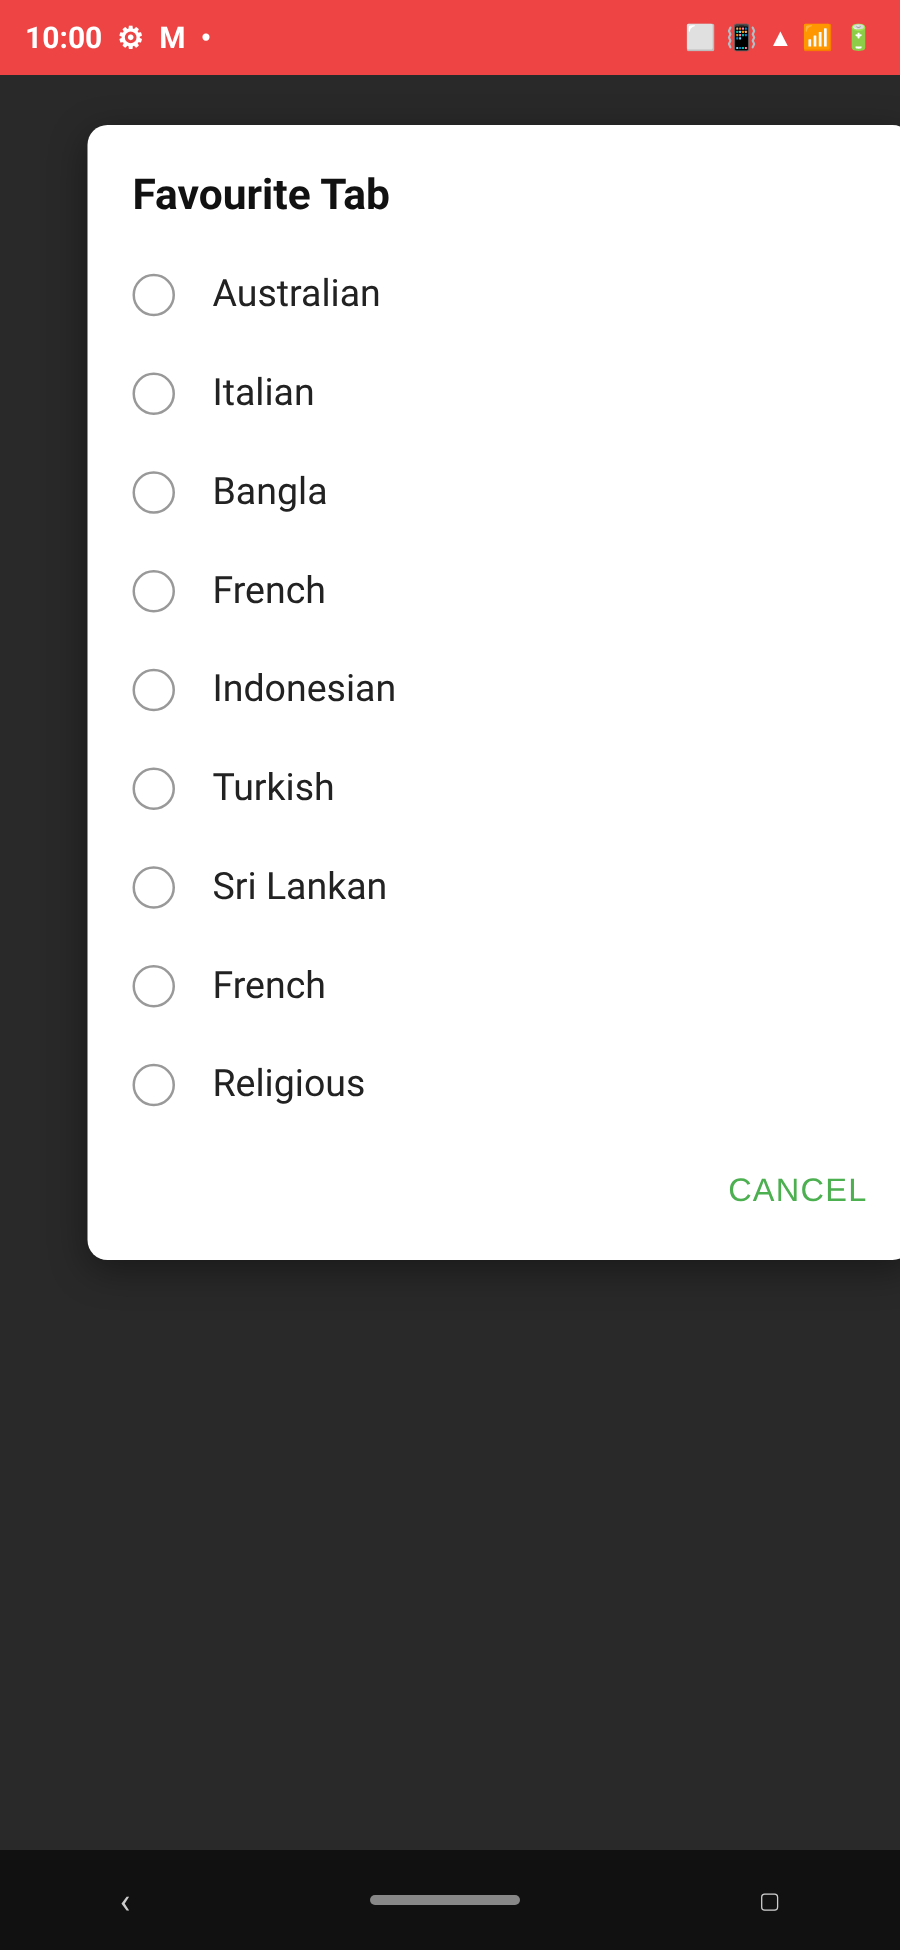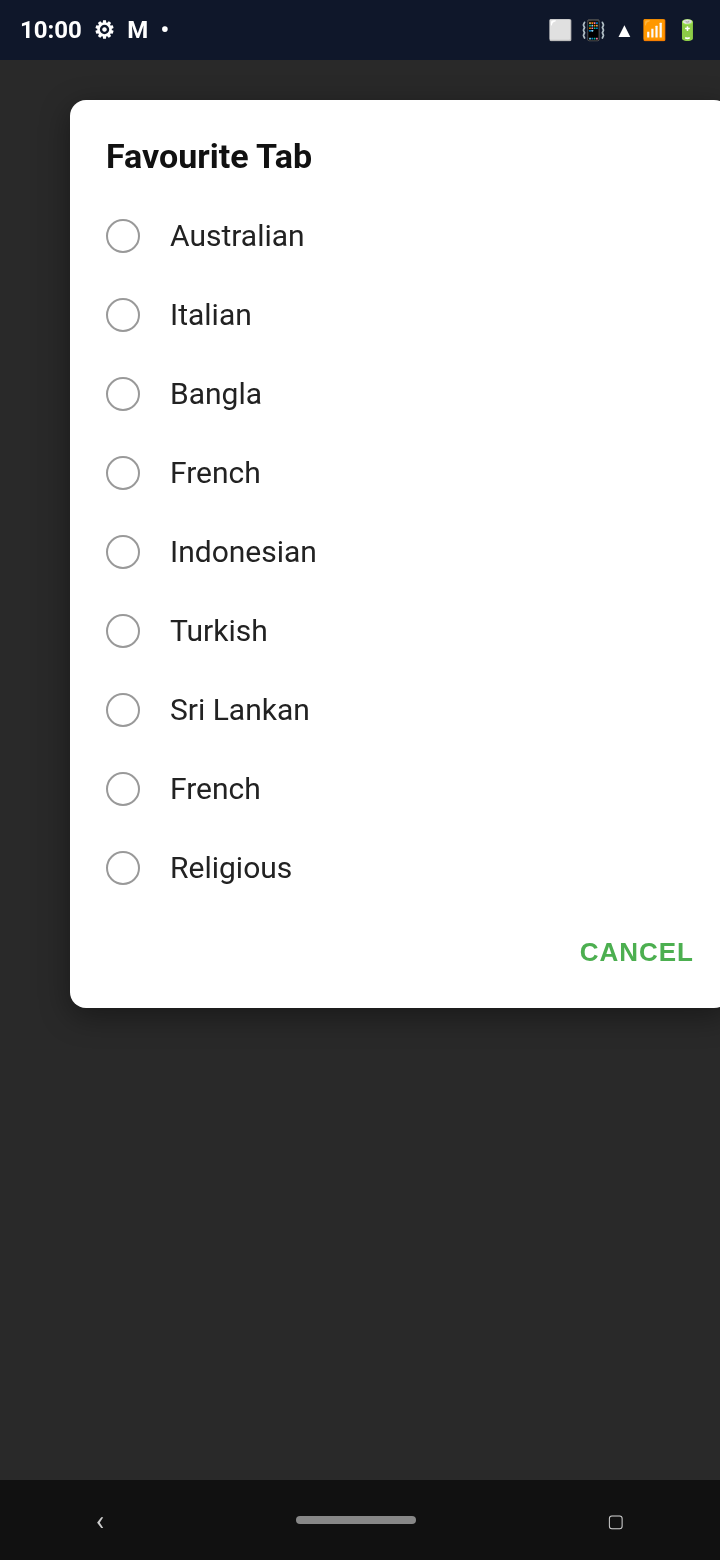--- a/index.html
+++ b/index.html
@@ -10,21 +10,21 @@
       background: #444;
       font-family: 'Roboto', Arial, sans-serif;
       position: relative;
       overflow: hidden;
     }
 
     
     .status-bar {
       width: 720px;
       height: 60px;
-      background: #0f172a;
+      background: #ef4444;
       display: flex;
       align-items: center;
       justify-content: space-between;
       padding: 0 20px;
       position: relative;
       z-index: 100;
     }
 
     .status-left {
       display: flex;
@@ -113,21 +113,21 @@
     }
 
     .dialog-actions {
       display: flex;
       justify-content: flex-end;
       padding: 10px 36px 10px 36px;
     }
 
     .cancel-btn {
       font-size: 26px;
-      font-weight: bold;
+      font-weight: normal;
       color: #4CAF50;
       background: none;
       border: none;
       cursor: pointer;
       letter-spacing: 1px;
       padding: 10px 0;
       text-transform: uppercase;
     }
 
     

